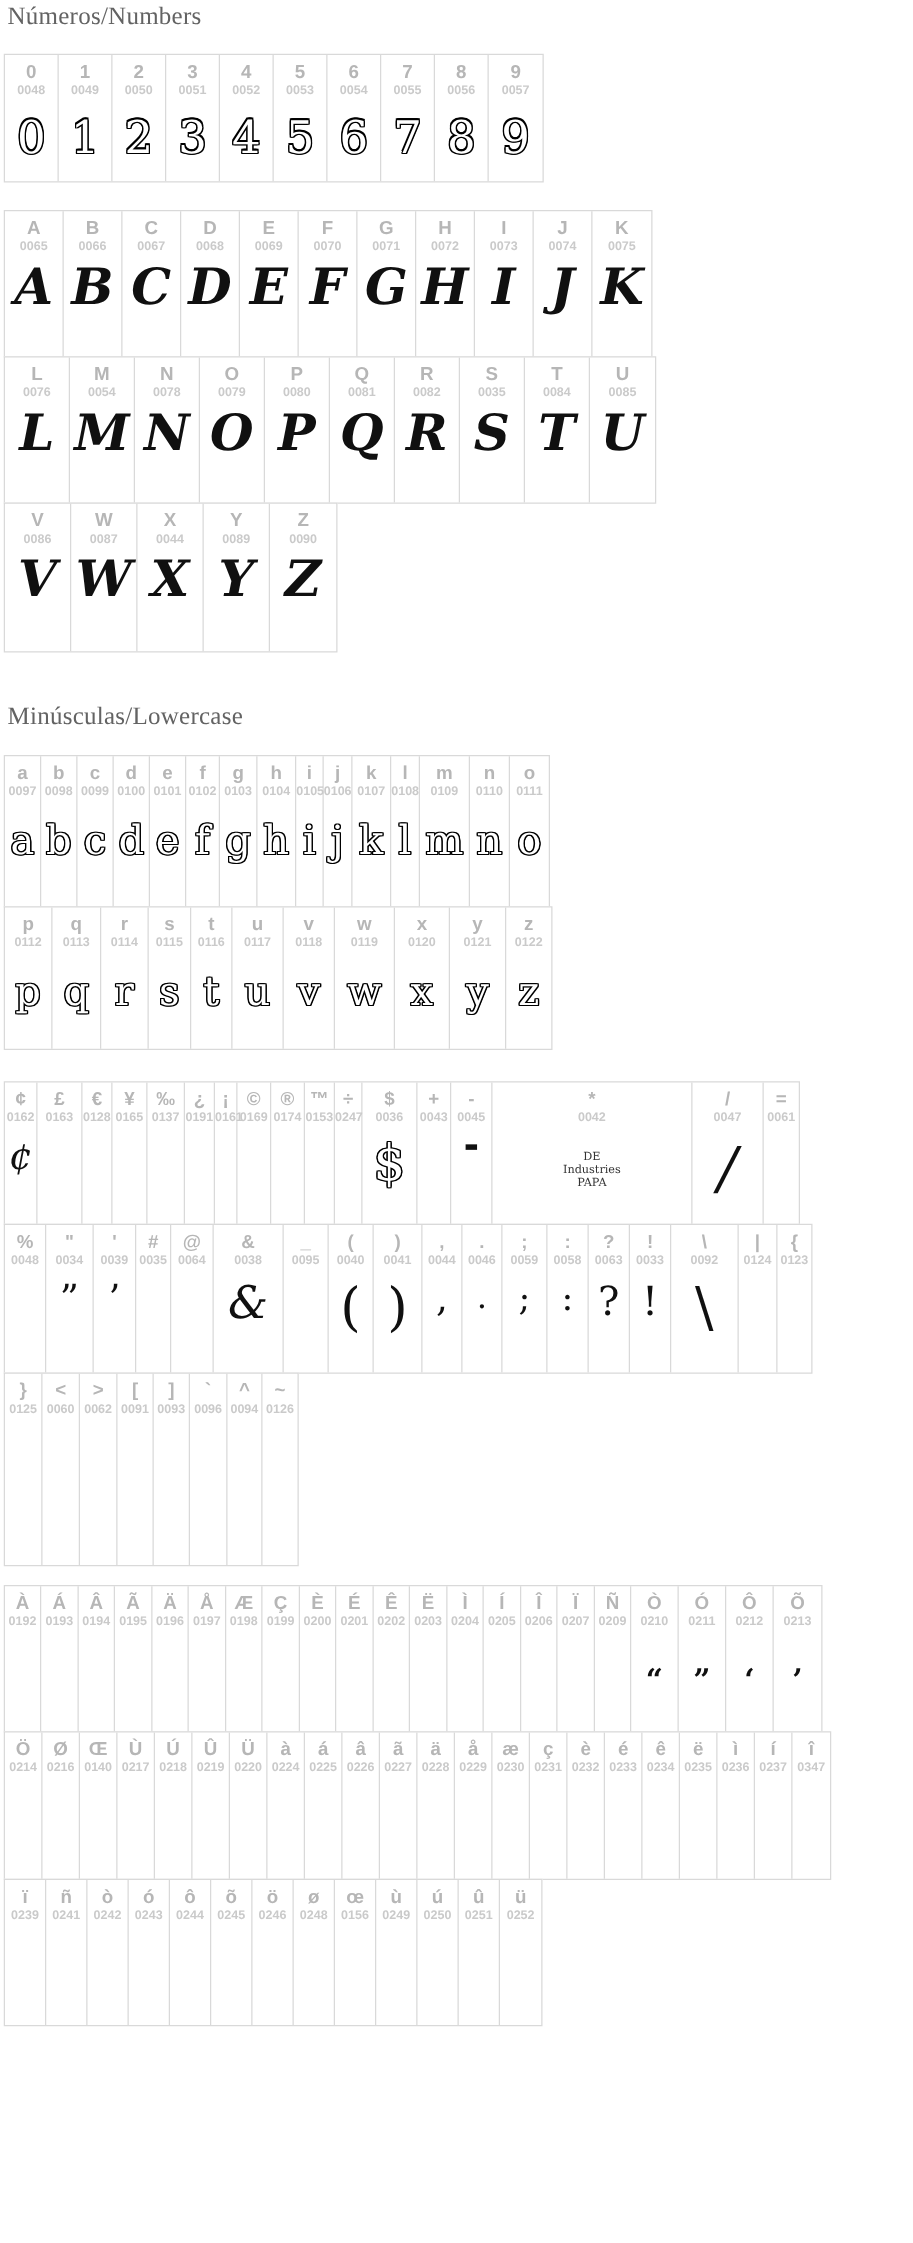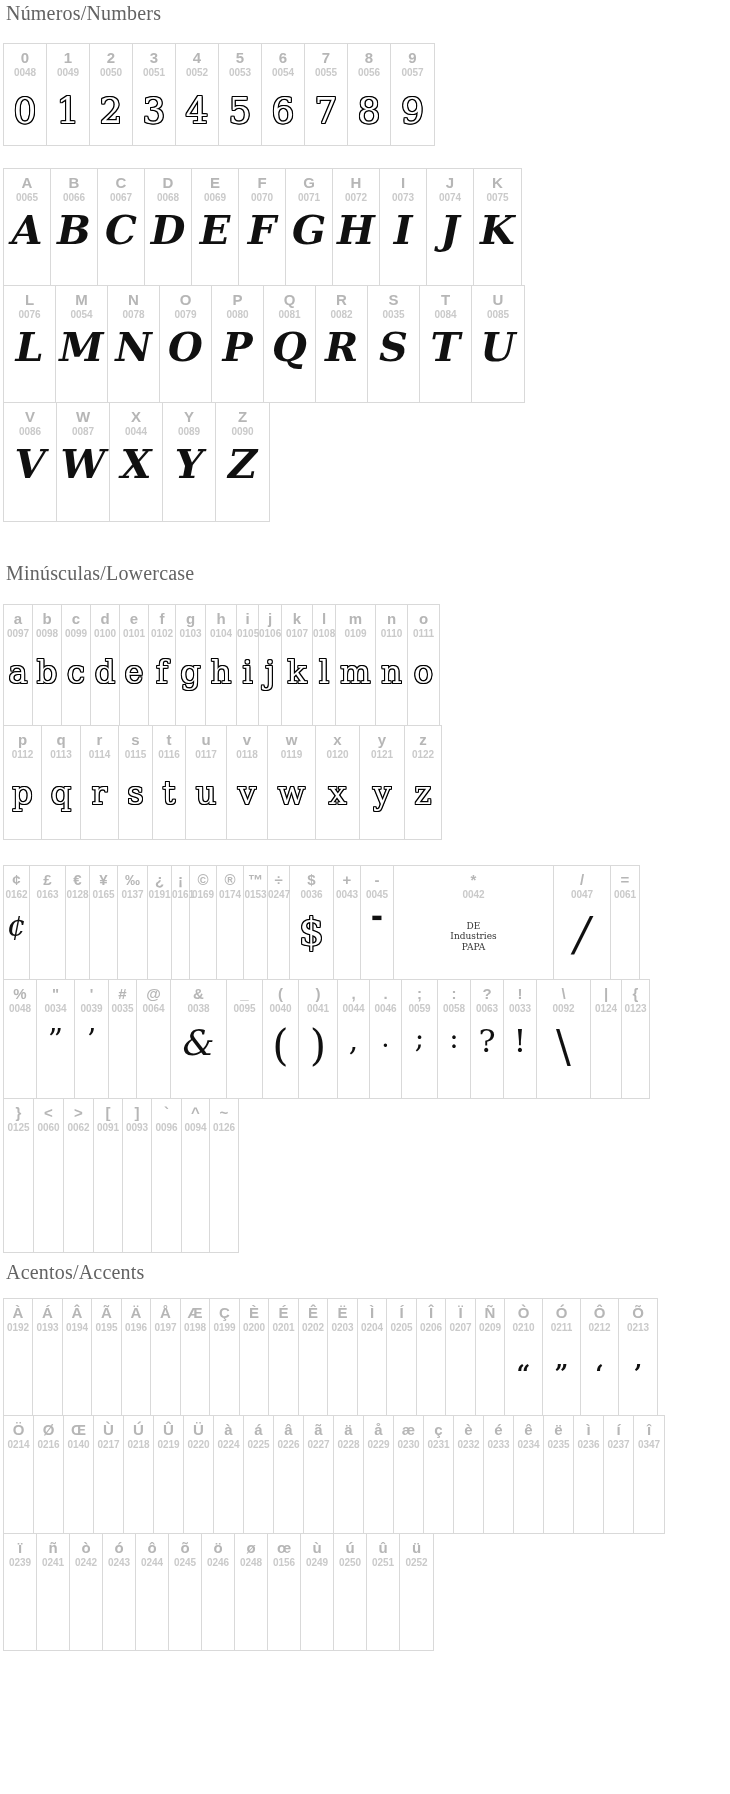--- a/index.html
+++ b/index.html
@@ -600,21 +600,20 @@
           </div>
           <div class="cell" style="width: 28px;">
             <div class="ch">~</div>
             <div class="code">0126</div>
             <div class="glyph g-solid" style="font-size: 34px;"></div>
           </div>
         </div>
       </div>
   </section>
   <section class="sec sec4">
-    <h2 class="heading">Acentos/Accents</h2>
     <div class="tbl">
         <div class="row" style="height: 118px;">
           <div class="cell" style="width: 29px;">
             <div class="ch">À</div>
             <div class="code">0192</div>
             <div class="glyph g-solid" style="font-size: 24px;"></div>
           </div>
           <div class="cell" style="width: 30px;">
             <div class="ch">Á</div>
             <div class="code">0193</div>

